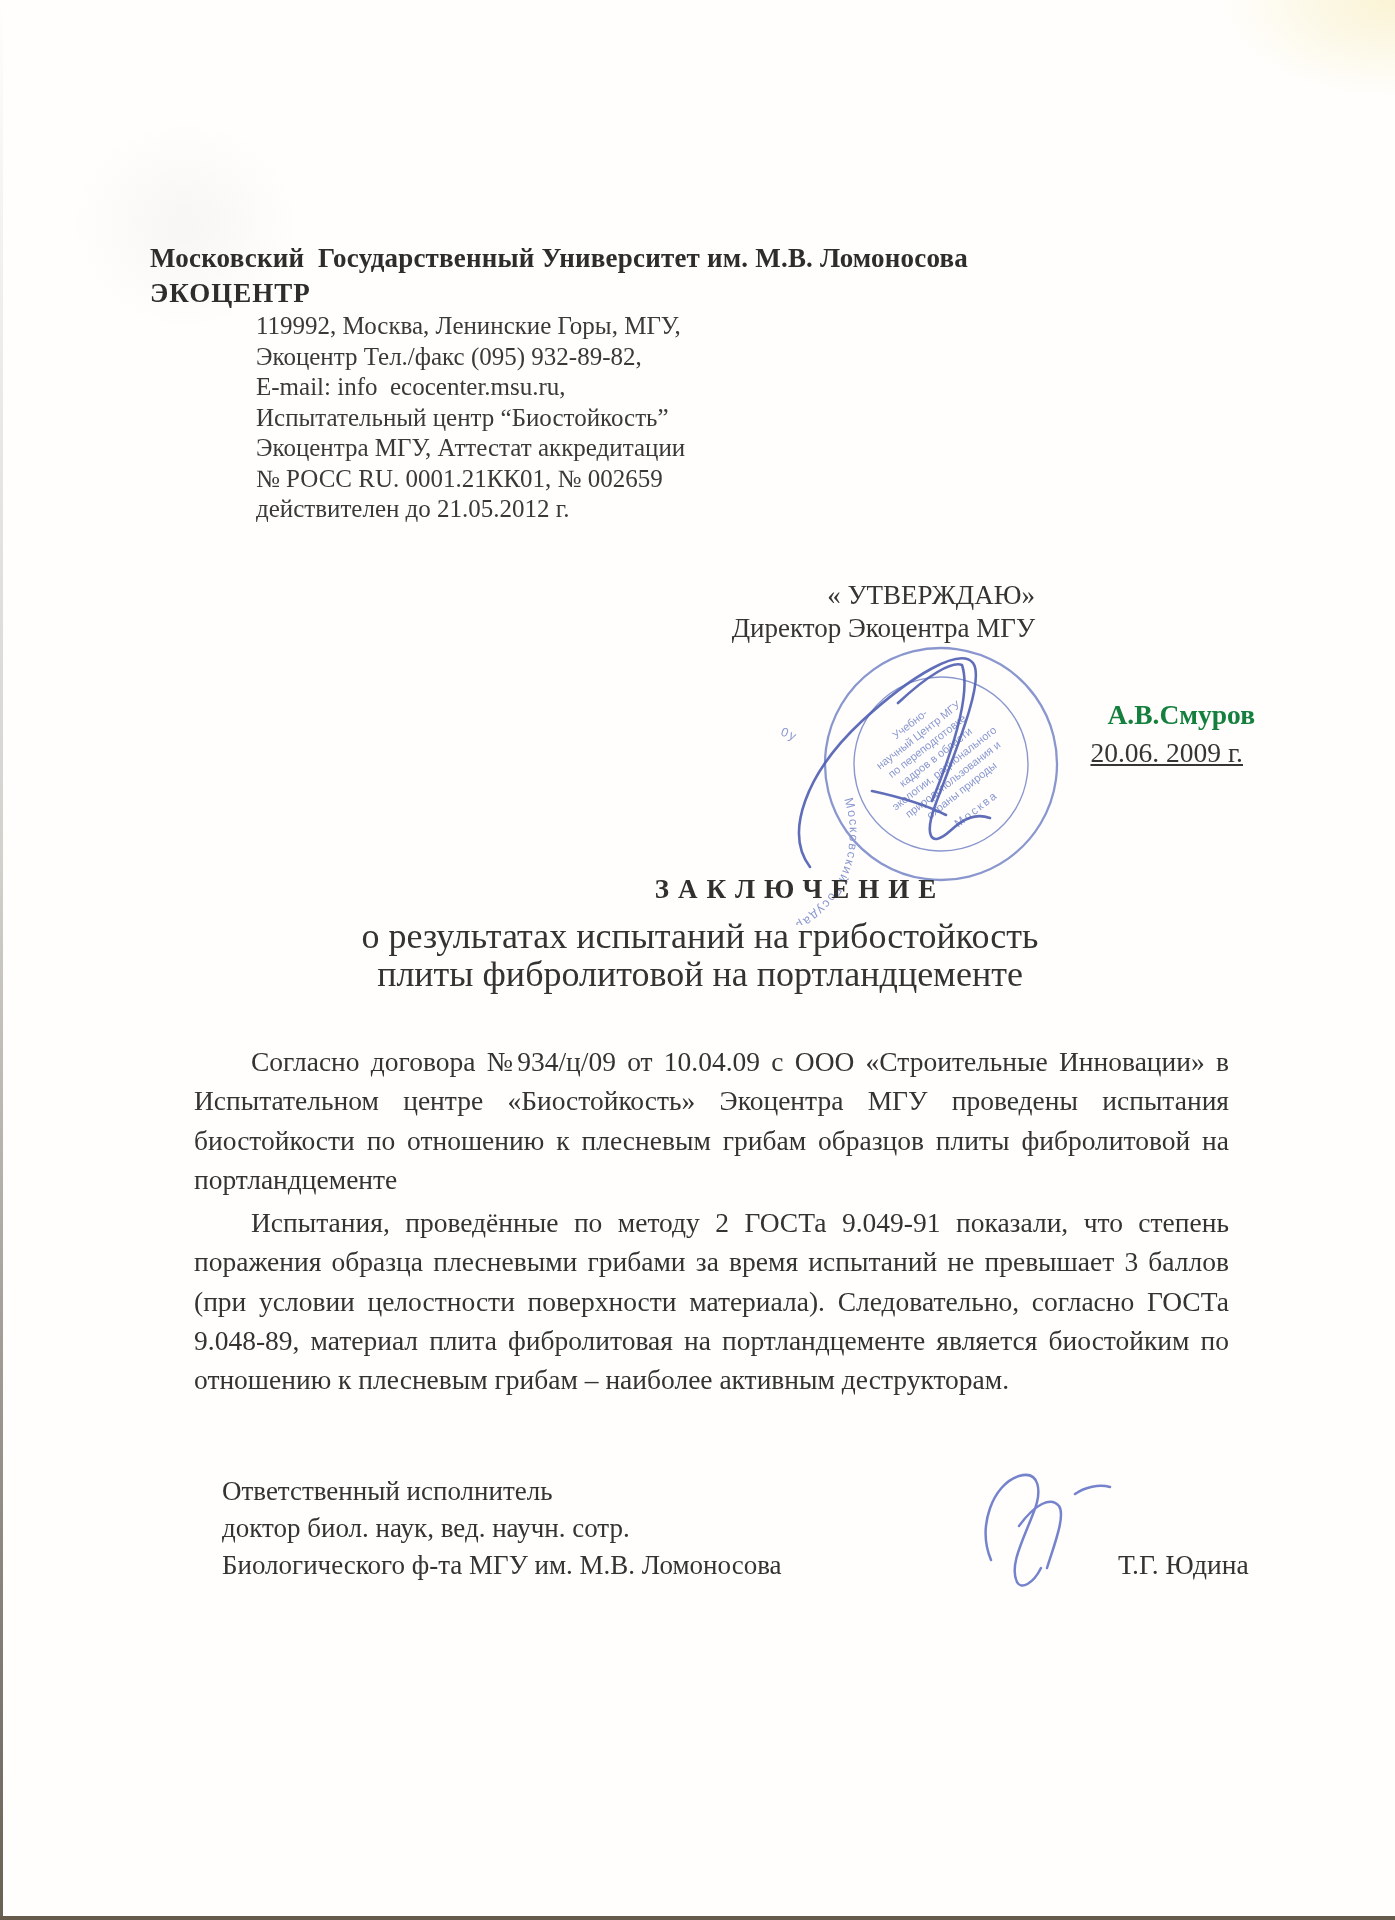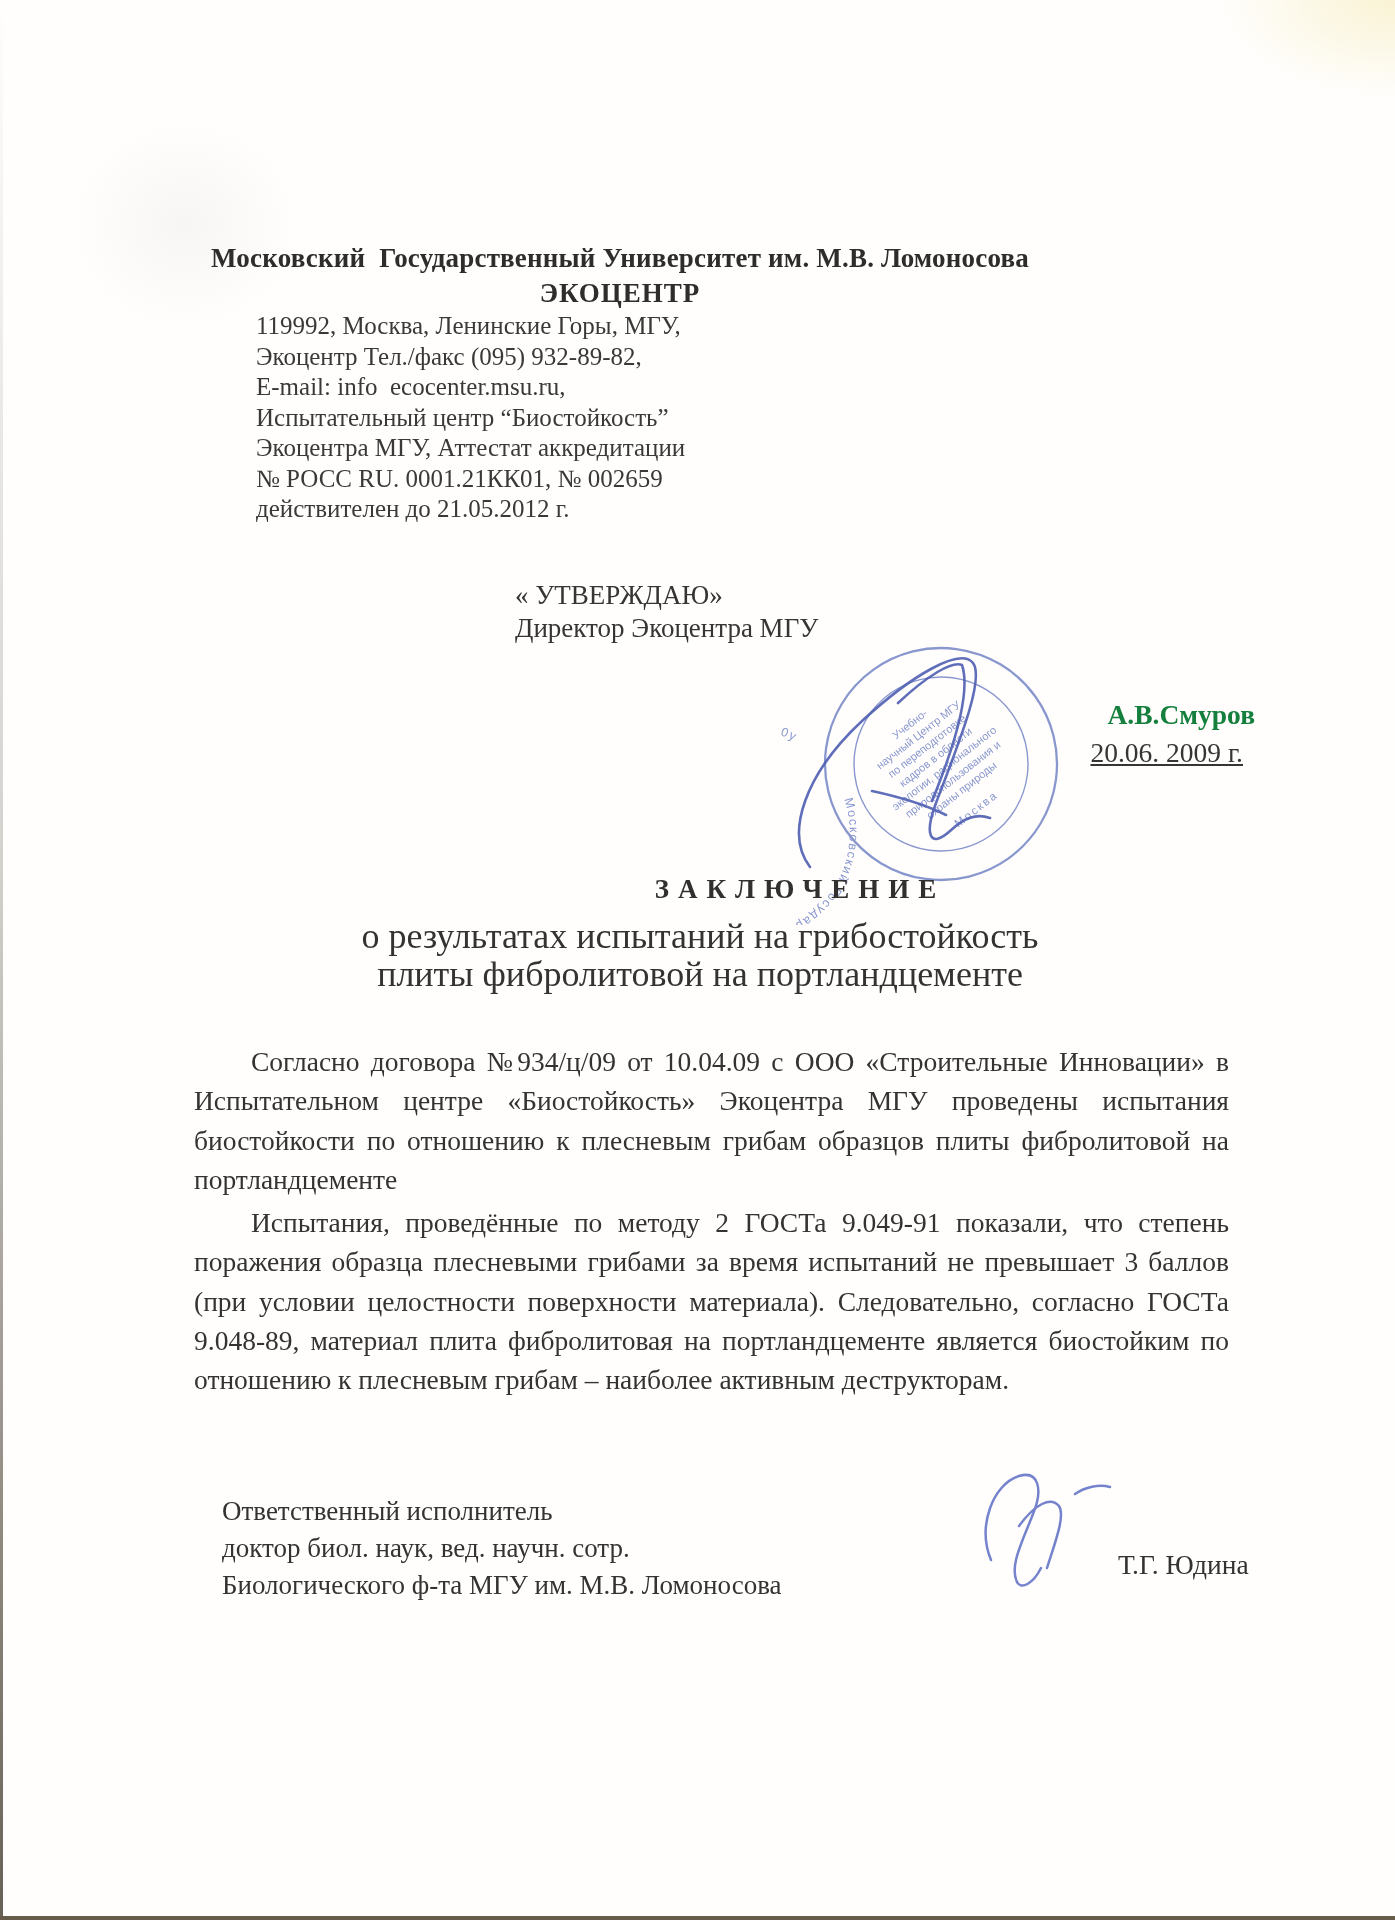--- a/index.html
+++ b/index.html
@@ -16,42 +16,42 @@
     background:radial-gradient(ellipse at center,rgba(140,140,140,0.07),rgba(140,140,140,0) 70%);}
   .corner-tint{position:absolute;right:0;top:0;width:180px;height:100px;
     background:radial-gradient(ellipse at 100% 0%,rgba(249,241,205,0.85),rgba(249,241,205,0) 70%);}
   .edge-left{position:absolute;left:0;top:0;width:3px;height:100%;
     background:linear-gradient(to bottom,rgba(130,125,115,0) 0%,rgba(130,125,115,0.35) 45%,rgba(86,79,67,0.9) 100%);}
   .edge-bottom{position:absolute;left:0;bottom:0;width:100%;height:4px;background:#675b4c;}
 
   .abs{position:absolute;}
   .prewrap{white-space:pre-wrap;}
 
-  .header{left:150px;top:243px;width:940px;text-align:center;}
+  .header{left:150px;top:243px;width:940px;text-align:left;}
   .h1{font-size:27px;font-weight:bold;color:#2e2d2c;letter-spacing:0.2px;}
   .h2{font-size:27px;font-weight:bold;color:#2e2d2c;letter-spacing:1px;margin-top:4px;}
 
   .address{left:256px;top:311px;font-size:25px;line-height:30.5px;color:#3a3938;}
 
-  .approve{top:579px;right:360px;width:520px;text-align:left;font-size:27px;line-height:33px;color:#363534;}
+  .approve{top:579px;right:360px;width:520px;text-align:right;font-size:27px;line-height:33px;color:#363534;}
 
   .sign-name{top:699px;right:140px;font-size:27.5px;color:#15803d;font-weight:bold;}
   .sign-date{top:737px;right:152px;font-size:27.5px;color:#363534;text-decoration:underline;}
 
   .doc-title{left:560px;top:866px;width:480px;text-align:center;
     font-size:27px;font-weight:bold;letter-spacing:9px;color:#31302f;margin-top:8px;}
 
   .subtitle{left:300px;top:918px;width:800px;text-align:center;
     font-size:36px;line-height:37.5px;color:#343332;}
 
   .body-text{left:190px;top:1038px;width:1043px;font-size:27.5px;line-height:39.3px;
     text-align:justify;color:#343331;}
   .body-text p{margin:4px;text-indent:57px;}
 
-  .signer{left:222px;top:1473px;font-size:27px;line-height:37px;color:#343332;margin-top:20px;}
+  .signer{left:222px;top:1473px;font-size:27px;line-height:37px;color:#343332;}
   .signer-name{left:1118px;top:1549px;font-size:27.5px;color:#343332;}
 
   .stamp-svg{left:780px;top:625px;}
   .exec-sig-svg{left:953px;top:1462px;}
 
   .ring-stroke{fill:none;stroke:#7586c6;}
   .ring-text{fill:#7586c6;font-family:"Liberation Sans","DejaVu Sans",sans-serif;}
   .inner-text{fill:#7586c6;font-family:"Liberation Sans","DejaVu Sans",sans-serif;}
   .dir-sig{fill:none;stroke:#4f5eb2;stroke-width:2.6;stroke-linecap:round;opacity:0.9;}
   .exec-sig{fill:none;stroke:#6e7cc9;stroke-width:2.5;stroke-linecap:round;opacity:0.95;}

